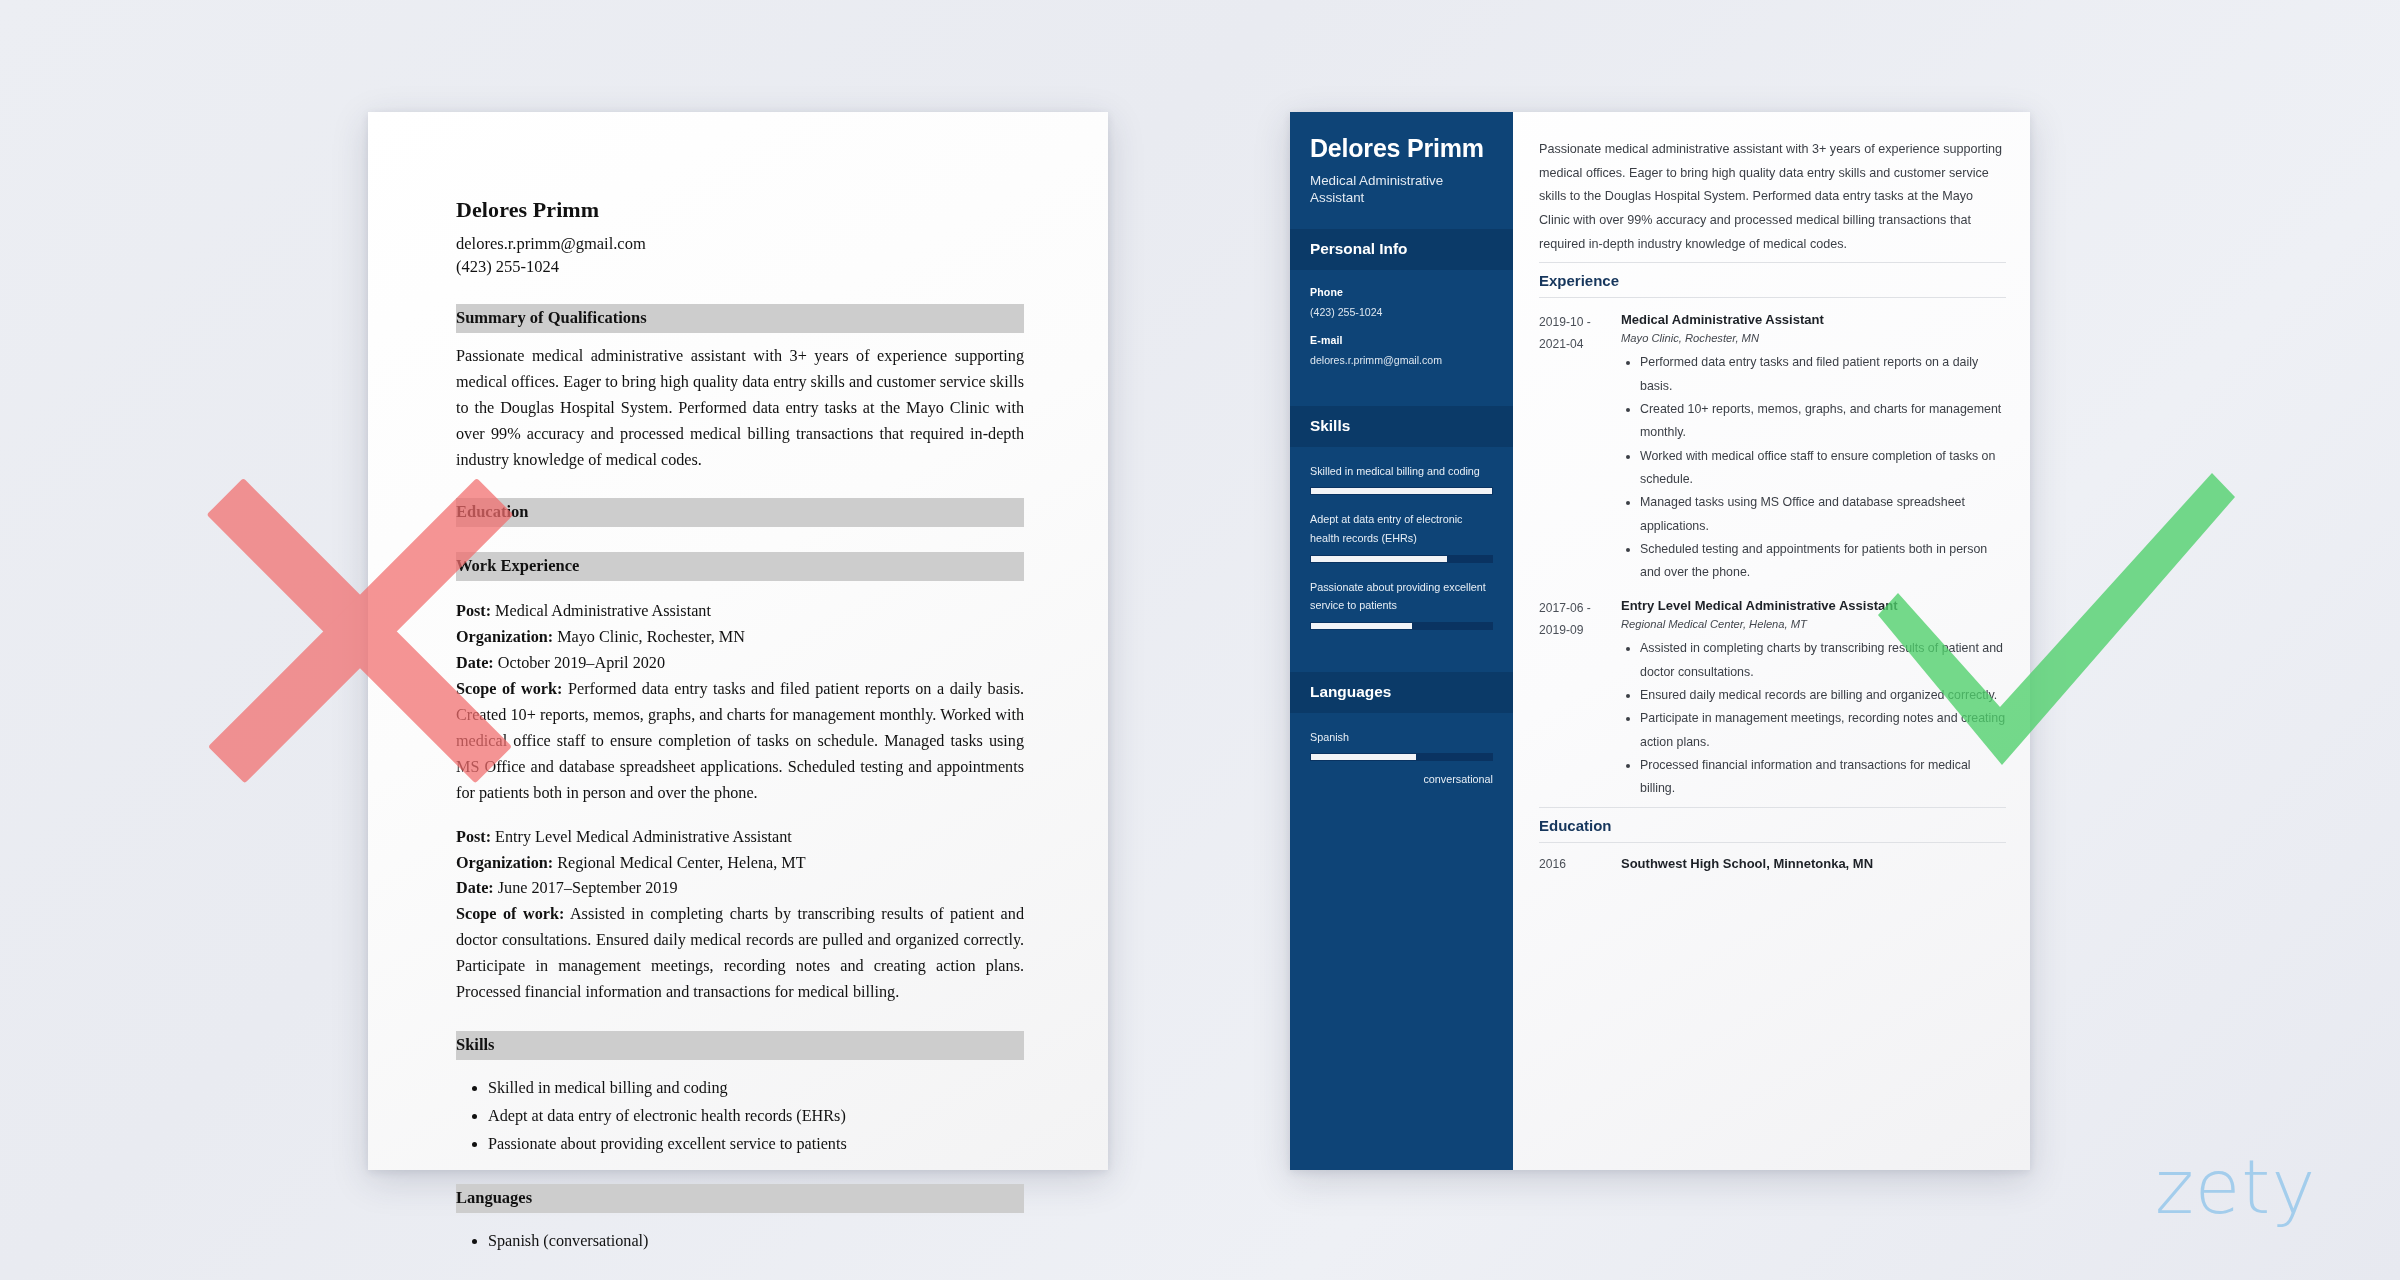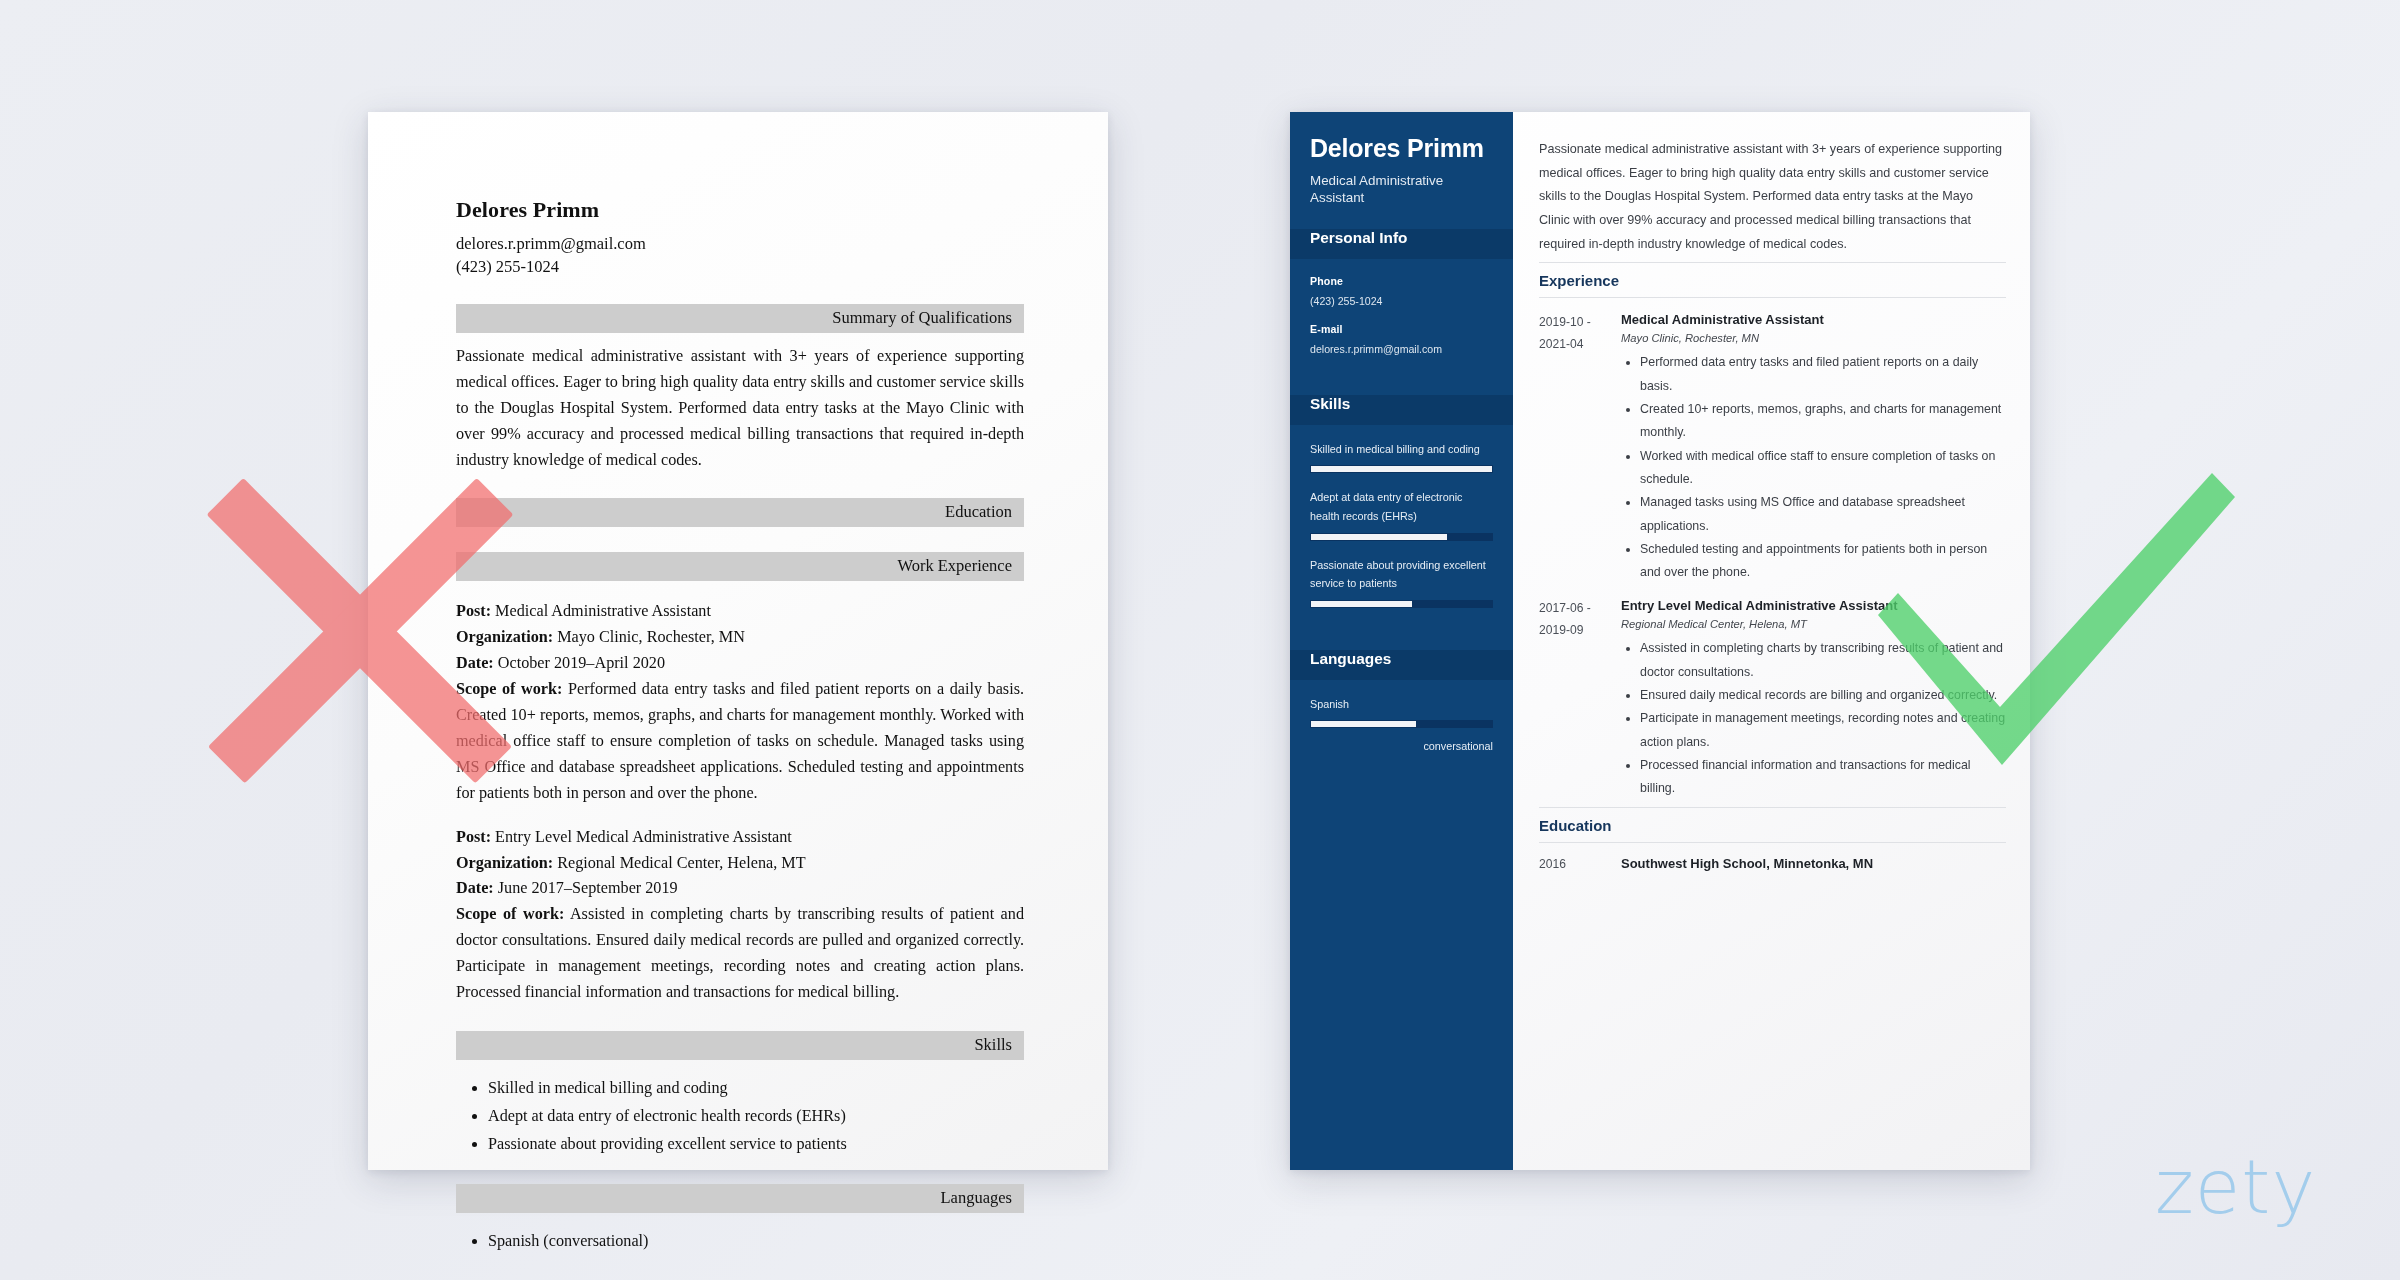--- a/index.html
+++ b/index.html
@@ -28,22 +28,22 @@
     font-weight: bold; font-size: 22px; color: #111;
     margin-bottom: 9px; letter-spacing: .1px;
   }
   .l-contact {
     font-family: "Liberation Serif", serif;
     font-size: 16.5px; color: #111; line-height: 1.42;
   }
   .l-secbar {
     background: #cdcdcd;
     font-family: "Liberation Serif", serif;
-    font-weight: normal; font-size: 16.5px; color: #111;
-    text-align: right; padding: 4px 12px 5px; margin-top: 25px;
+    font-weight: bold; font-size: 16.5px; color: #111;
+    text-align: left; padding: 4px 0 5px; margin-top: 25px;
   }
   .l-body {
     font-family: "Liberation Serif", serif;
     font-size: 16.2px; color: #111; line-height: 1.61;
     text-align: justify; margin-top: 10px;
   }
   .l-line {
     font-family: "Liberation Serif", serif;
     font-size: 16.2px; color: #111; line-height: 1.61; margin-top: 14px;
   }
@@ -66,21 +66,21 @@
   .sb-name {
     color: #fff; font-weight: bold; font-size: 25px;
     line-height: 1.16; letter-spacing: -.2px;
   }
   .sb-title {
     color: #e3eaf2; font-size: 13.4px; line-height: 1.3;
     margin-top: 9px; font-weight: 500;
   }
   .sb-head {
     background: #0b3a68; color: #ffffff; font-weight: bold;
-    font-size: 15.4px; padding: 0 20px 12px 20px; margin-top: 22px;
+    font-size: 15.4px; padding: 11px 20px 12px 20px; margin-top: 22px;
   }
   .sb-label {
     color: #ffffff; font-size: 10.6px; font-weight: bold;
     margin-top: 16px; letter-spacing: .15px;
   }
   .sb-val { color: #dde6ef; font-size: 10.6px; margin-top: 8px; }
   .sb-skill { color: #e7eef5; font-size: 10.8px; line-height: 1.72; margin-top: 15px; }
   .sb-bar {
     height: 8px; background: #0a3361; margin-top: 7px;
     border: 1px solid #0a3361; position: relative;

